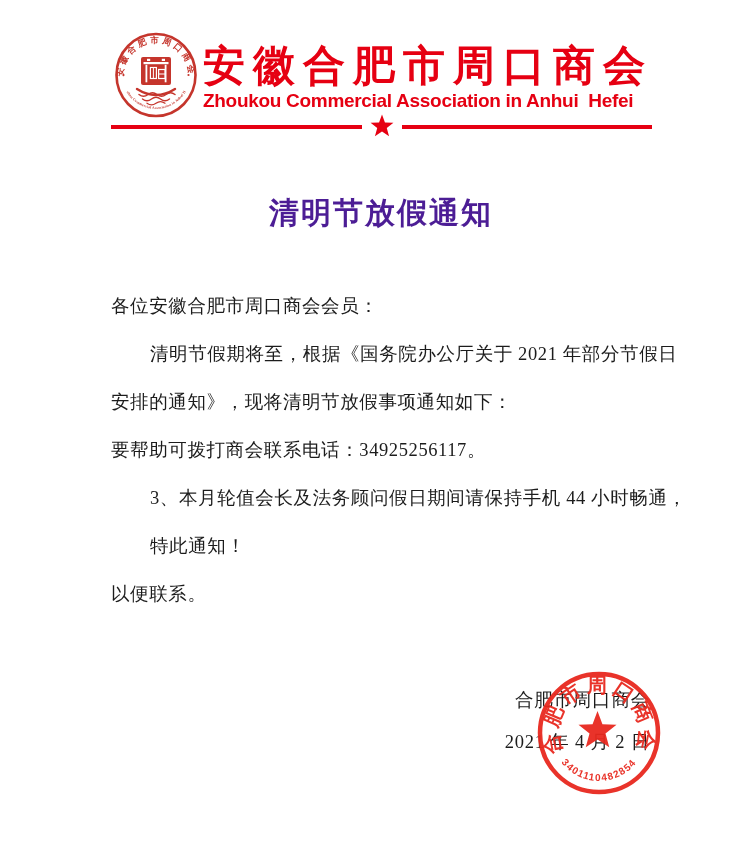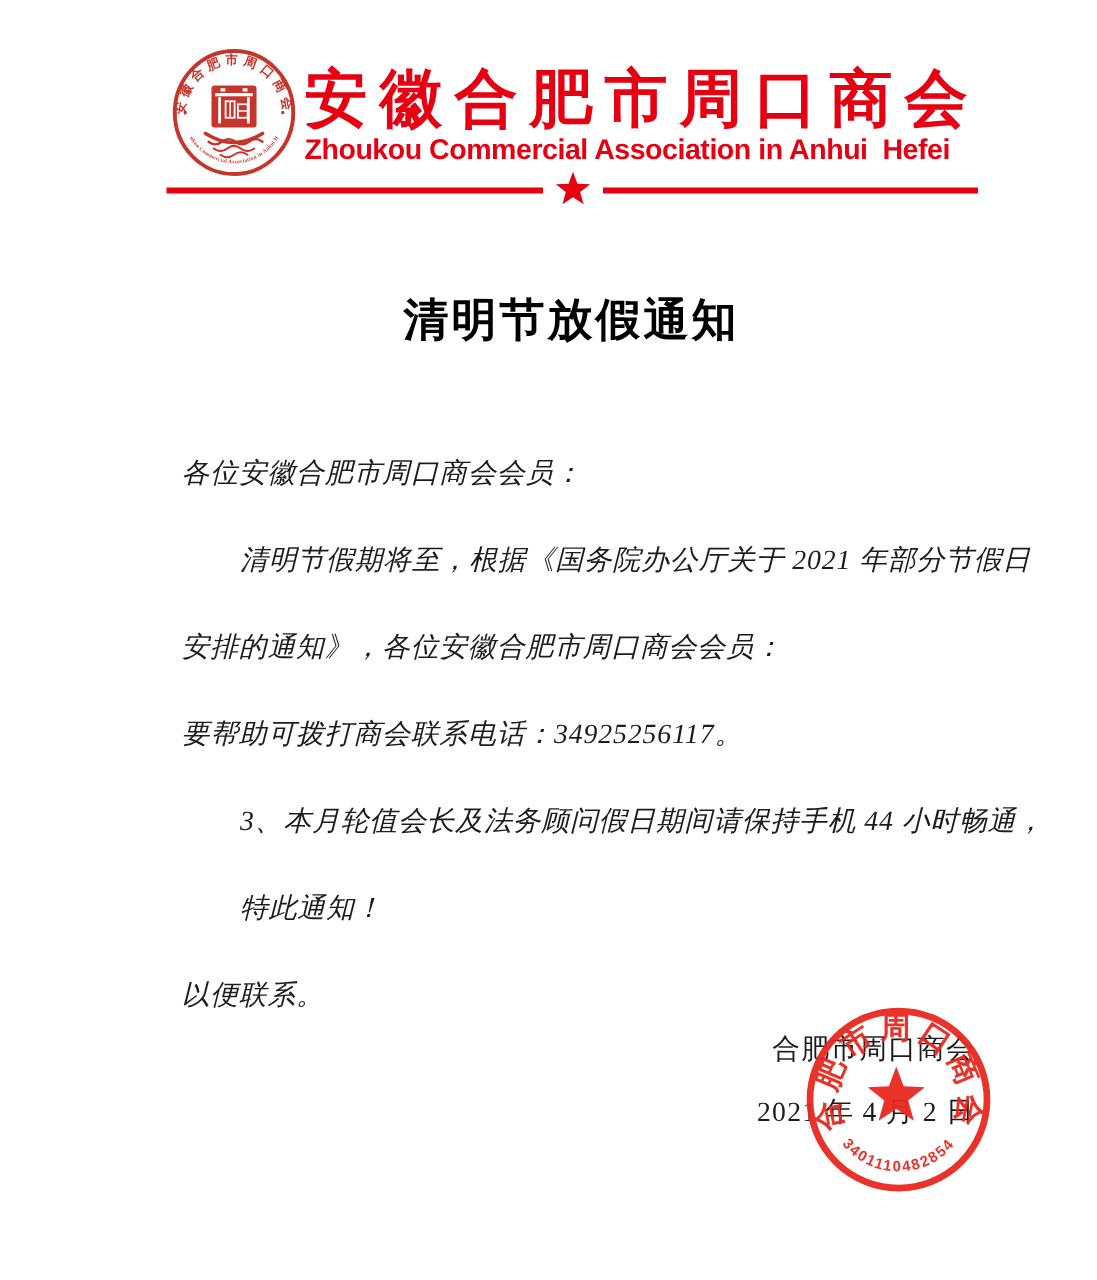--- a/index.html
+++ b/index.html
@@ -25,27 +25,27 @@
   .divider {
     position:absolute; left:111px; top:114px; width:541px; height:25px;
     display:flex; align-items:center;
   }
   .rule { flex:1; height:4px; background:#e60012; }
   .divider svg { margin:0 7px; flex:0 0 auto; }
   
   .title {
     position:absolute; left:103px; top:193px; width:556px; margin:0;
     text-align:center; font-size:30px; font-weight:bold; letter-spacing:2px;
-    color:#000000; white-space:nowrap;
+    color:#4c1d95; white-space:nowrap;
   }
   
   .body { position:absolute; left:103px; top:278px; width:556px; }
   .ln {
-    margin:18px; height:40px; line-height:40px;
-    font-size:18.5px; letter-spacing:0.6px; white-space:nowrap;font-style:italic;
+    margin:8px; height:40px; line-height:40px;
+    font-size:18.5px; letter-spacing:0.6px; white-space:nowrap;
   }
   .indent { padding-left:39px; }
   
   .sign {
     position:absolute; top:690px; right:81px; text-align:right;
     font-size:18.5px; letter-spacing:0.8px; color:#1c1c1c;
   }
   .s-name { line-height:20px; white-space:nowrap; }
   .s-date { line-height:20px; margin-top:22px; white-space:nowrap; }
   
@@ -100,21 +100,21 @@
       </svg>
       <span class="rule"></span>
     </div>
   </div>
 
   <h1 class="title">清明节放假通知</h1>
 
   <main class="body">
     <p class="ln">各位安徽合肥市周口商会会员：</p>
     <p class="ln indent">清明节假期将至，根据《国务院办公厅关于 2021 年部分节假日</p>
-    <p class="ln">安排的通知》，各位安徽合肥市周口商会会员：</p>
+    <p class="ln">安排的通知》，现将清明节放假事项通知如下：</p>
     <p class="ln">要帮助可拨打商会联系电话：34925256117。</p>
     <p class="ln indent">3、本月轮值会长及法务顾问假日期间请保持手机 44 小时畅通，</p>
     <p class="ln indent">特此通知！</p>
     <p class="ln">以便联系。</p>
   </main>
 
   <div class="sign">
     <div class="s-name">合肥市周口商会</div>
     <div class="s-date">2021 年 4 月 2 日</div>
   </div>

